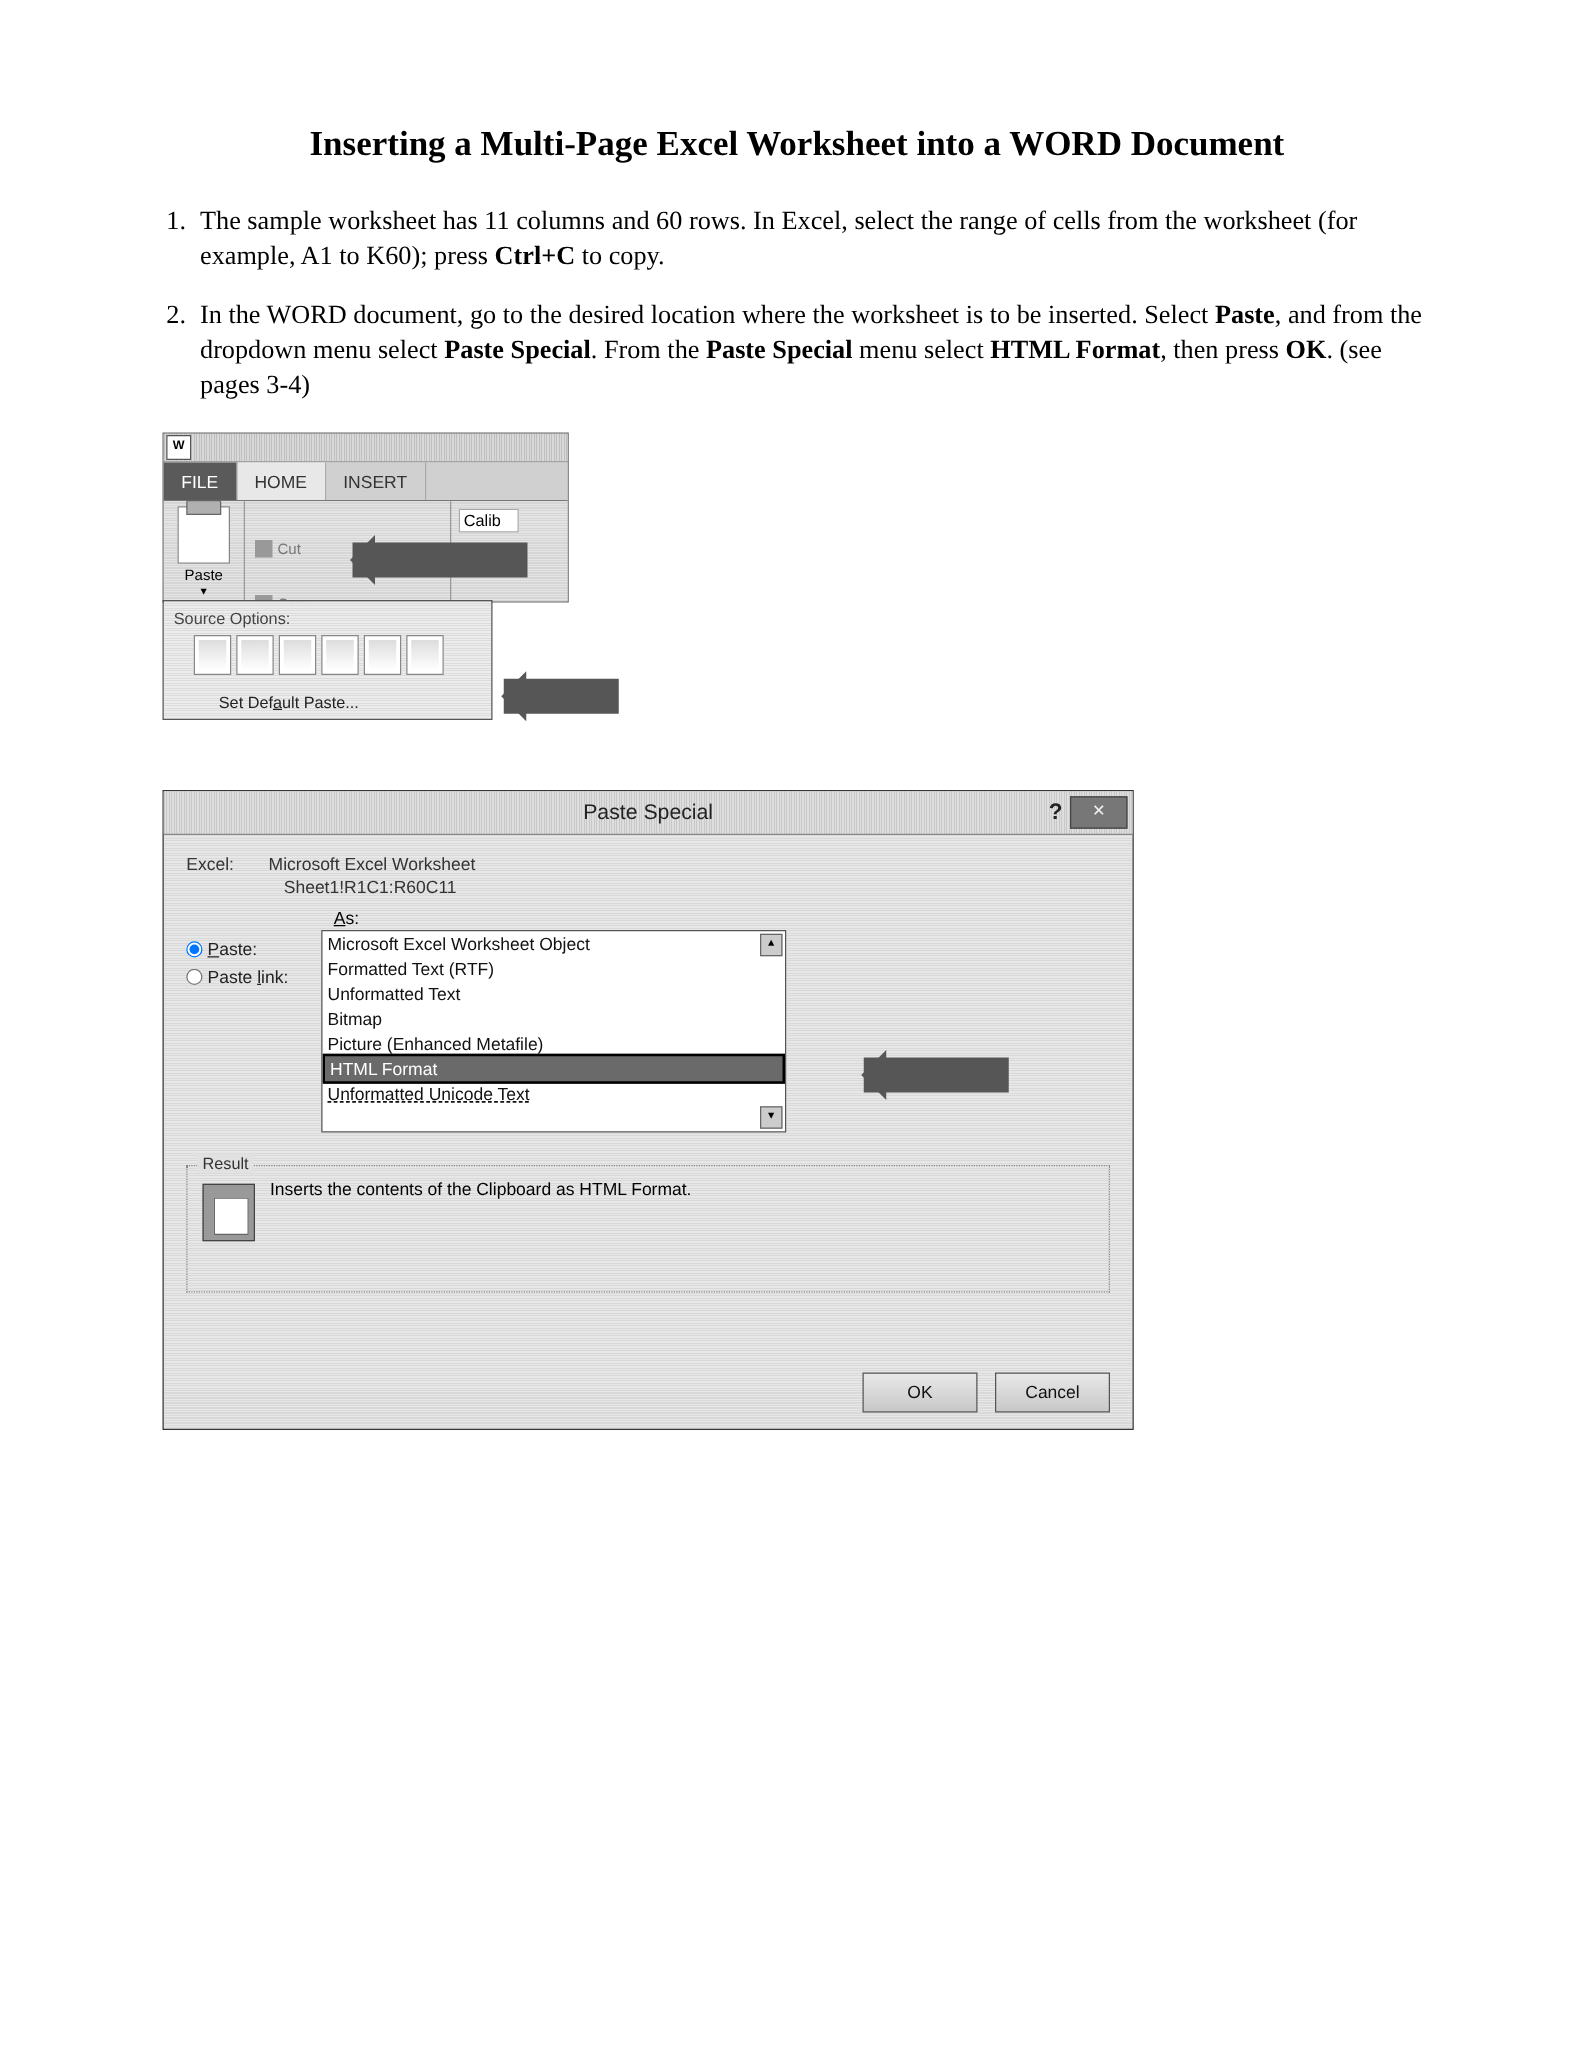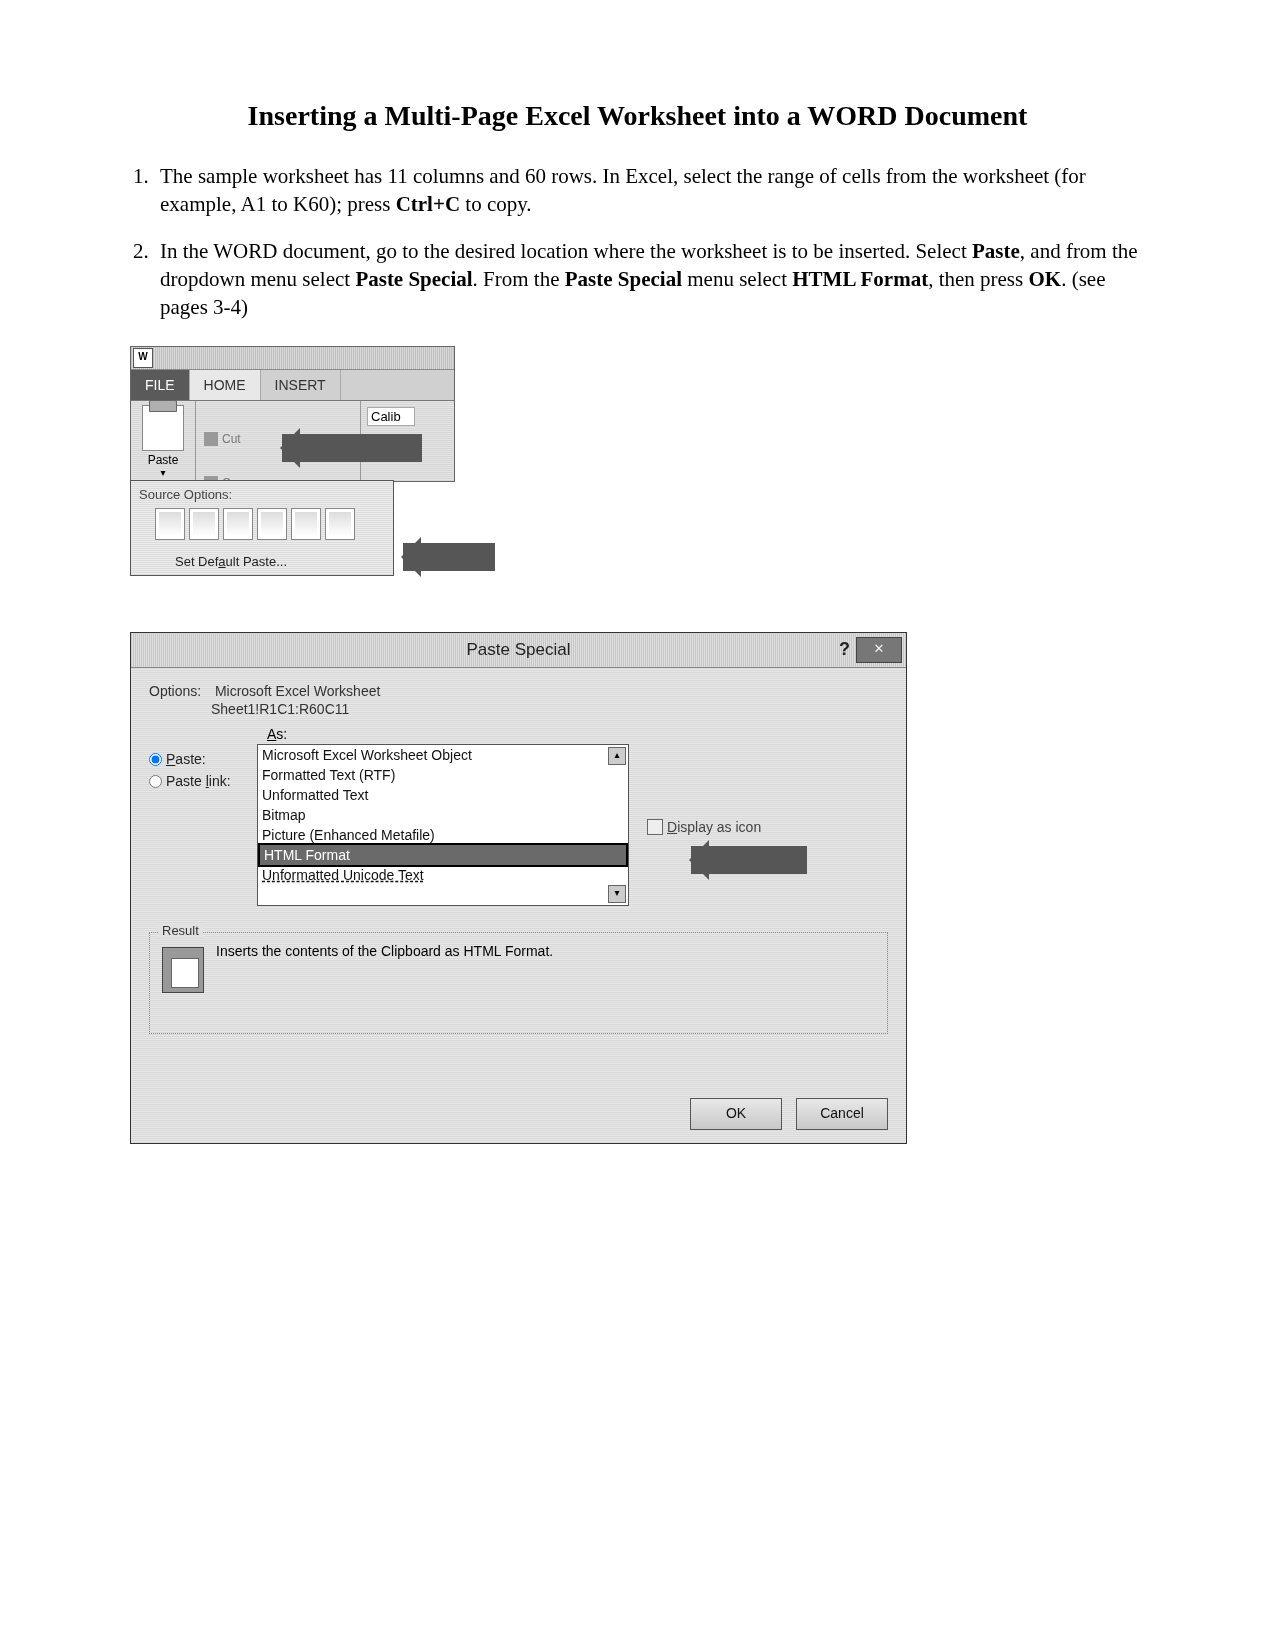--- a/index.html
+++ b/index.html
@@ -292,23 +292,23 @@
   </div>
 
   <div class="sshot2">
     <div class="dlg-title">
       <span class="t">Paste Special</span>
       <span class="help">?</span>
       <span class="close">✕</span>
     </div>
     <div class="dlg-body">
       <div class="src">
-        <span class="lbl">Options:</span>
+        <span class="lbl">Excel:</span>
         <span>Microsoft Excel Worksheet</span><br>
-        <span style="margin-left:62px;">Sheet1!R1C1:R60C11</span>
+        <span style="margin-left:78px;">Sheet1!R1C1:R60C11</span>
       </div>
       <div class="as-lbl"><span class="u">A</span>s:</div>
       <div class="middle">
         <div class="radios">
           <label class="radio">
             <input type="radio" checked="" style="">
             <span><span class="u">P</span>aste:</span>
           </label>
           <label class="radio">
             <input type="radio" style="">
@@ -319,24 +319,20 @@
           <div class="item">Microsoft Excel Worksheet Object</div>
           <div class="item">Formatted Text (RTF)</div>
           <div class="item">Unformatted Text</div>
           <div class="item">Bitmap</div>
           <div class="item">Picture (Enhanced Metafile)</div>
           <div class="item selected">HTML Format</div>
           <div class="item after">Unformatted Unicode Text</div>
           <div class="scroll-up">▴</div>
           <div class="scroll-dn">▾</div>
         </div>
-        <div class="dispicon">
-          <span class="chk"></span>
-          <span><span class="u">D</span>isplay as icon</span>
-        </div>
       </div>
 
       <div class="arrow3"></div>
 
       <div class="result-box">
         <span class="legend">Result</span>
         <div class="result-inner">
           <div class="clip-ico"></div>
           <div>Inserts the contents of the Clipboard as HTML Format.</div>
         </div>

